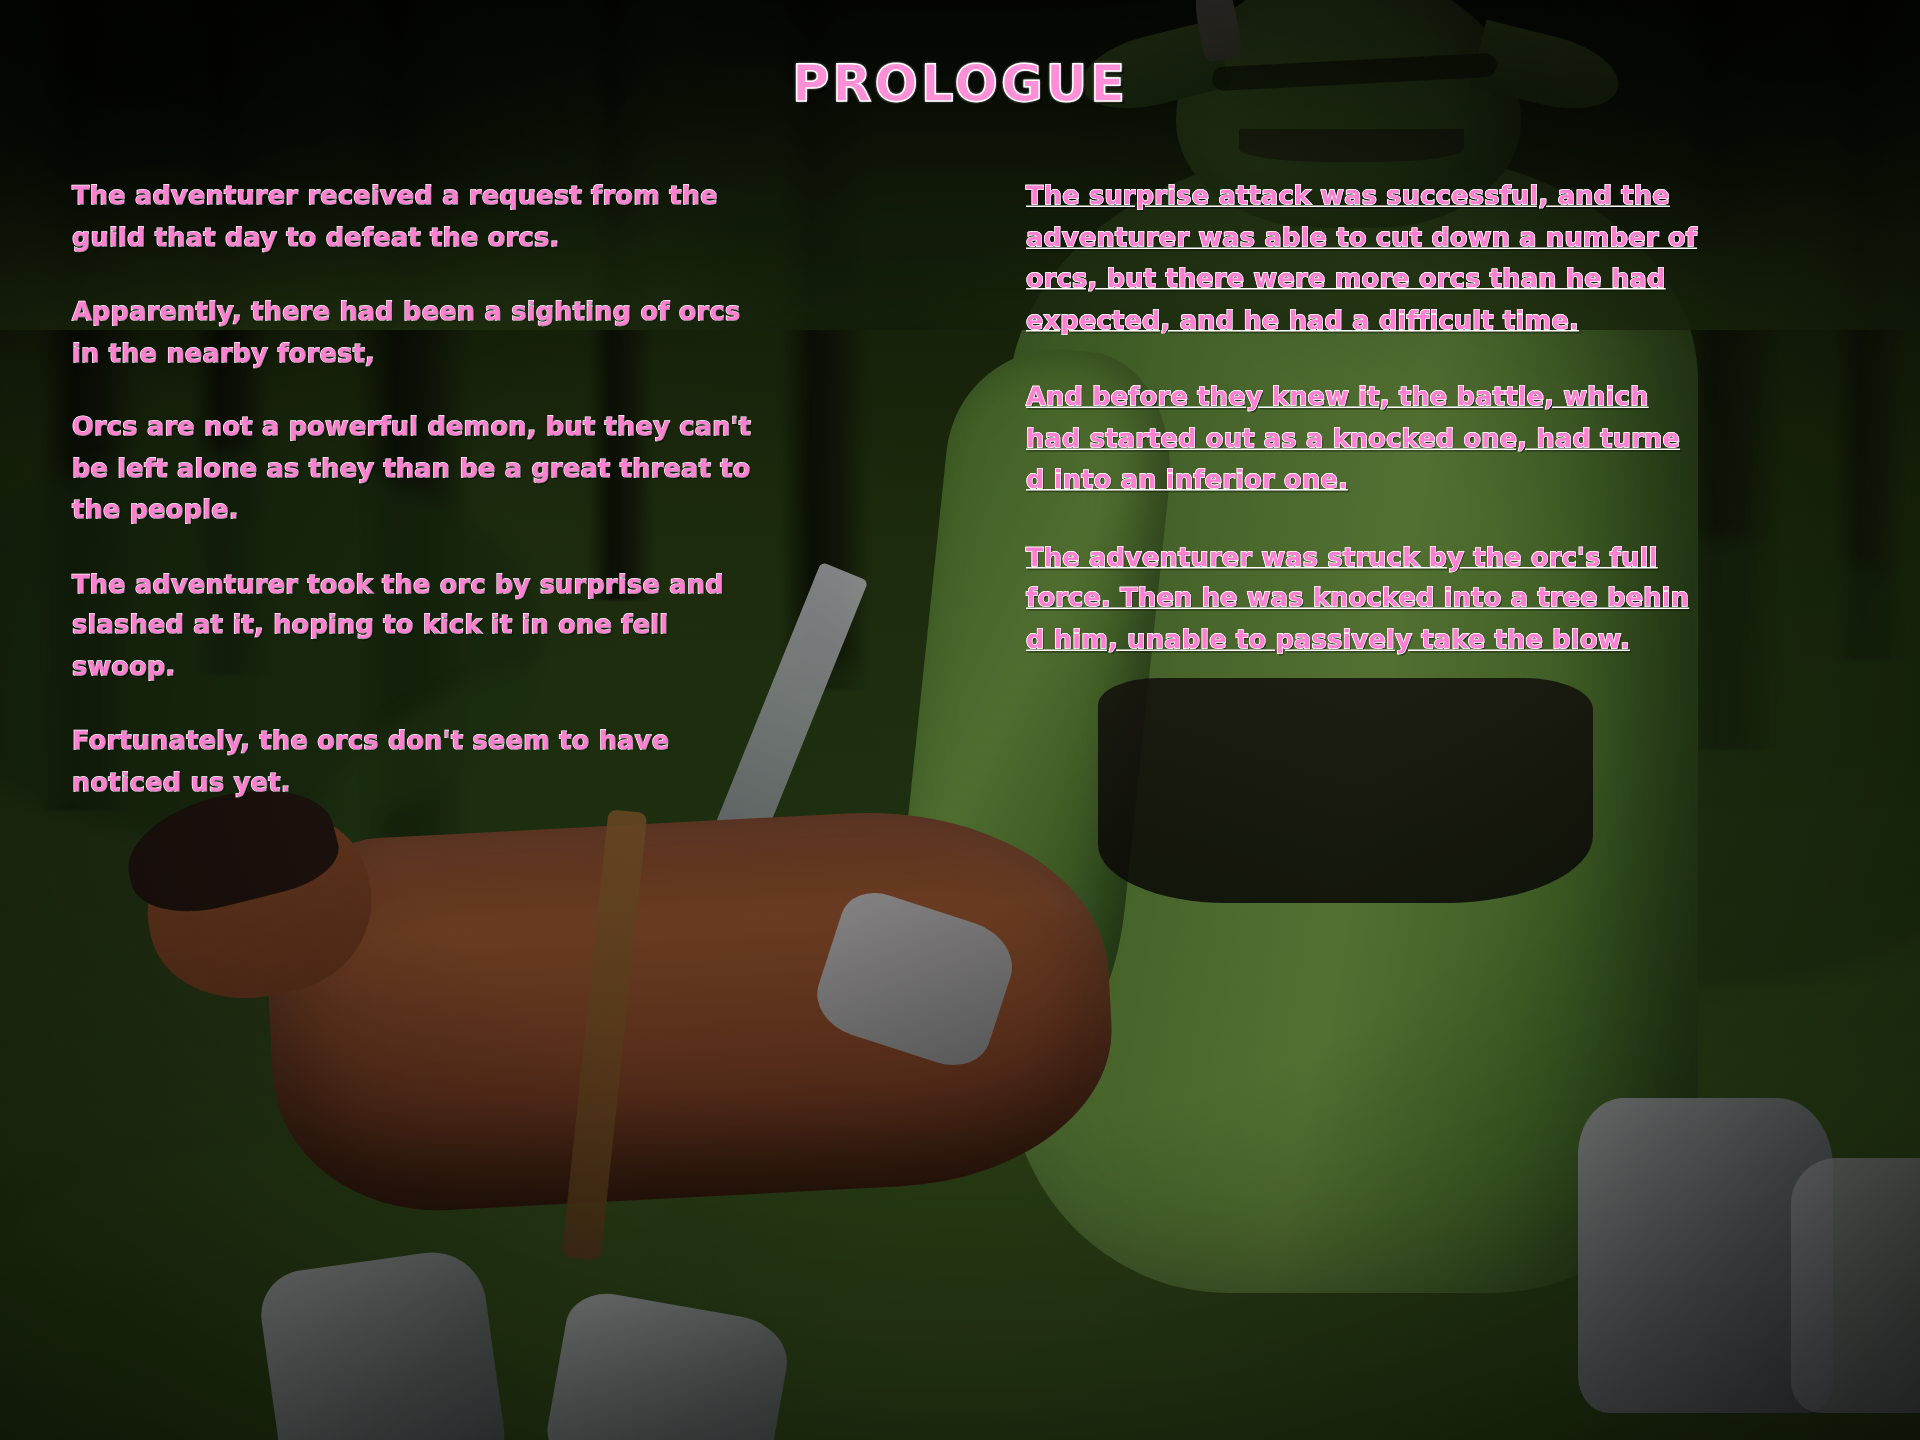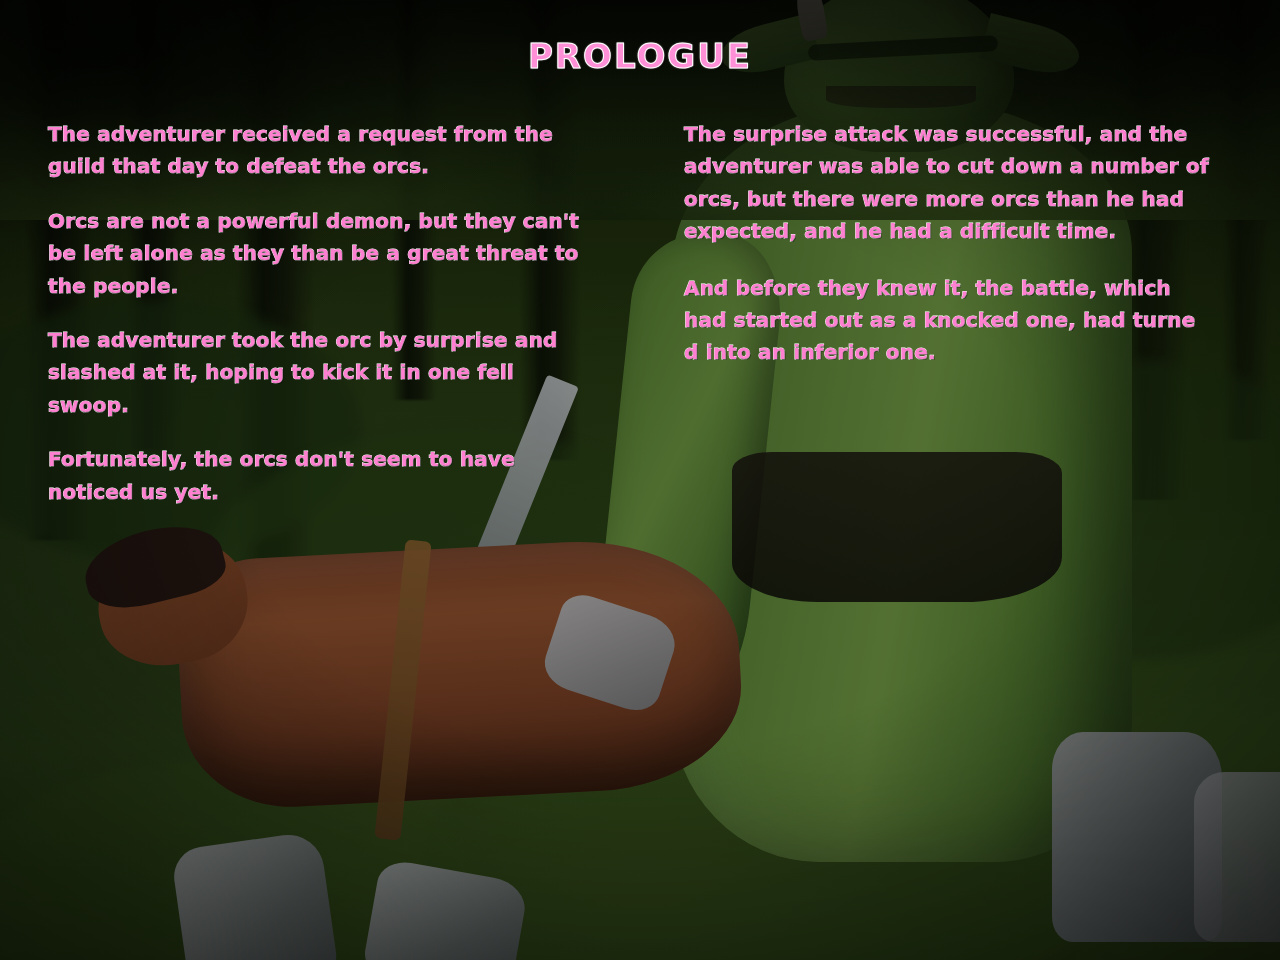--- a/index.html
+++ b/index.html
@@ -247,31 +247,31 @@
   .col {
     position: absolute;
     top: 118px;
     width: 560px;
   }
   .col-left  { left: 48px; }
   .col-right { left: 684px; width: 556px; }
 
   .para {
     color: #ff7fd0;
-    font-size: 20px;
+    font-size: 17px;
     line-height: 1.62;
     margin: 0 0 22px 0;
     font-weight: bold;
     letter-spacing: 0.2px;
     -webkit-text-stroke: 0.9px #ffffff;
     paint-order: stroke fill;
     text-shadow: 1px 1px 0 rgba(0,0,0,0.45);
     white-space: pre-line;
   }
-  .col-right .para { margin-bottom: 24px; }
+  .col-right .para { margin-bottom: 24px; text-decoration: underline; }
 </style>
 </head>
 <body>
 
 <div id="scene">
 
   <div class="bg-layer bg-forest"></div>
   <div class="bg-layer">
     <div class="trunk t1"></div>
     <div class="trunk t2"></div>
@@ -318,33 +318,38 @@
   <div class="bg-layer bg-canopy"></div>
   <div class="bg-layer dim"></div>
   <div class="bg-layer vignette"></div>
 
   <div class="content">
     <div class="title">PROLOGUE</div>
 
     <div class="col col-left">
       <p class="para">The adventurer received a request from the
 guild that day to defeat the orcs.</p>
+      <p class="para">Apparently, there had been a sighting of orcs
+in the nearby forest,</p>
       <p class="para">Orcs are not a powerful demon, but they can't
 be left alone as they than be a great threat to
  the people.</p>
       <p class="para">The adventurer took the orc by surprise and
 slashed at it, hoping to kick it in one fell
 swoop.</p>
       <p class="para">Fortunately, the orcs don't seem to have
 noticed us yet.</p>
     </div>
 
     <div class="col col-right">
       <p class="para">The surprise attack was successful, and the
 adventurer was able to cut down a number of
  orcs, but there were more orcs than he had
 expected, and he had a difficult time.</p>
       <p class="para">And before they knew it, the battle, which
 had started out as a knocked one, had turne
 d into an inferior one.</p>
+      <p class="para">The adventurer was struck by the orc's full
+force. Then he was knocked into a tree behin
+d him, unable to passively take the blow.</p>
     </div>
   </div>
 </div>
 
 </body></html>

